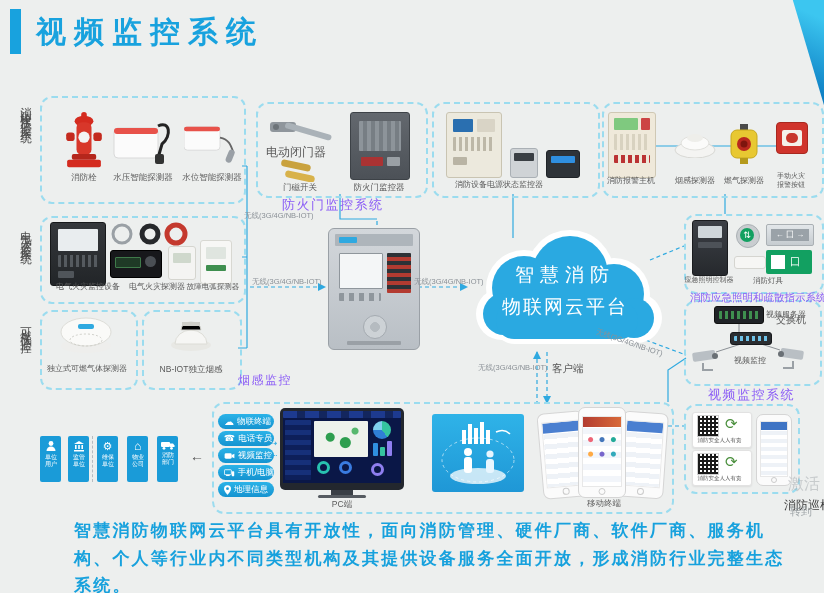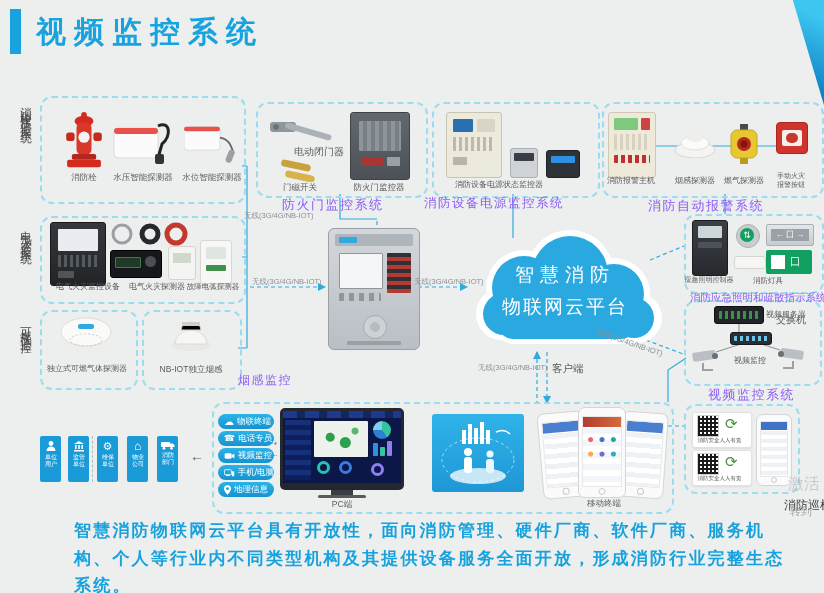--- a/index.html
+++ b/index.html
@@ -128,21 +128,21 @@
   </svg>
   <div class="devlabel" style="left:54px;top:172px;width:60px;">消防栓</div>
   <div class="devlabel" style="left:100px;top:172px;width:86px;">水压智能探测器</div>
   <div class="devlabel" style="left:168px;top:172px;width:88px;">水位智能探测器</div>
 
   <svg class="abs" style="left:266px;top:114px;" width="72" height="32" viewBox="0 0 72 32">
     <rect x="4" y="8" width="26" height="10" rx="3" fill="#8f969c"></rect>
     <rect x="20" y="8" width="48" height="6" rx="3" fill="#aab2b8" transform="rotate(16 20 8)"></rect>
     <circle cx="10" cy="13" r="3" fill="#6d7479"></circle>
   </svg>
-  <div class="devlabel" style="left:283px;top:146px;width:72px;font-size:10px;">电动闭门器</div>
+  <div class="devlabel" style="left:260px;top:146px;width:72px;font-size:12px;font-family:Liberation Mono, monospace;">电动闭门器</div>
   <svg class="abs" style="left:280px;top:156px;" width="40" height="26" viewBox="0 0 40 26">
     <rect x="2" y="3" width="30" height="7" rx="3.5" fill="#c9a23e" transform="rotate(12 2 3)"></rect>
     <rect x="6" y="14" width="30" height="7" rx="3.5" fill="#d8b24a" transform="rotate(12 6 14)"></rect>
   </svg>
   <div class="devlabel" style="left:268px;top:182px;width:64px;">门磁开关</div>
   <div class="cab" style="left:350px;top:112px;width:58px;height:66px;background:linear-gradient(#63686e,#4c5157);border:1px solid #3d4247;">
     <div class="screen" style="left:8px;top:8px;width:42px;height:30px;background:repeating-linear-gradient(90deg,#8d949a 0 4px,#777e84 4px 8px);"></div>
     <div class="screen" style="left:10px;top:44px;width:22px;height:9px;background:#a33;"></div>
     <div class="screen" style="left:36px;top:44px;width:13px;height:9px;background:#9aa0a5;"></div>
   </div>
@@ -155,21 +155,20 @@
     <div class="screen" style="left:6px;top:24px;width:42px;height:14px;background:repeating-linear-gradient(90deg,#bdb8a8 0 3px,#ece9dd 3px 6px);"></div>
     <div class="screen" style="left:6px;top:44px;width:14px;height:8px;background:#b9b4a4;"></div>
   </div>
   <div class="cab" style="left:510px;top:148px;width:26px;height:28px;background:#cfd3d6;border:1px solid #aab0b5;">
     <div class="screen" style="left:3px;top:4px;width:20px;height:8px;background:#3a3f44;"></div>
   </div>
   <div class="cab" style="left:546px;top:150px;width:32px;height:26px;background:#2e3338;border:1px solid #1f2327;">
     <div class="screen" style="left:4px;top:5px;width:24px;height:7px;background:#2f8fe0;"></div>
   </div>
   <div class="devlabel" style="left:438px;top:180px;width:122px;font-size:8px;">消防设备电源状态监控器</div>
-  <div class="seclabel" style="left:424px;top:195px;font-size:12.5px;">消防设备电源监控系统</div>
 
   <div class="cab" style="left:608px;top:112px;width:46px;height:64px;background:#efe9da;border:1px solid #cfc8b4;">
     <div class="screen" style="left:5px;top:5px;width:24px;height:12px;background:#7fc97f;"></div>
     <div class="screen" style="left:32px;top:5px;width:9px;height:12px;background:#c44;"></div>
     <div class="screen" style="left:5px;top:21px;width:36px;height:16px;background:repeating-linear-gradient(90deg,#d8d2c0 0 3px,#efe9da 3px 6px);"></div>
     <div class="screen" style="left:5px;top:42px;width:36px;height:8px;background:repeating-linear-gradient(90deg,#b33 0 4px,#efe9da 4px 7px);"></div>
   </div>
   <svg class="abs" style="left:674px;top:130px;" width="42" height="28" viewBox="0 0 42 28">
     <ellipse cx="21" cy="20" rx="20" ry="8" fill="#f4f4f2" stroke="#d8d8d4"></ellipse>
     <ellipse cx="21" cy="13" rx="14" ry="7" fill="#fbfbfa" stroke="#e0e0dc"></ellipse>
@@ -183,21 +182,20 @@
     <rect x="12" y="34" width="8" height="6" fill="#b59a1c"></rect>
   </svg>
   <div class="cab" style="left:776px;top:122px;width:30px;height:30px;background:#d0342c;border:1px solid #a8281f;border-radius:4px;">
     <div class="screen" style="left:5px;top:7px;width:20px;height:16px;background:#f4f1ea;border-radius:2px;"></div>
     <div class="screen" style="left:9px;top:10px;width:12px;height:10px;background:#c8372c;border-radius:6px;"></div>
   </div>
   <div class="devlabel" style="left:602px;top:176px;width:58px;font-size:8px;">消防报警主机</div>
   <div class="devlabel" style="left:666px;top:176px;width:58px;font-size:8px;">烟感探测器</div>
   <div class="devlabel" style="left:718px;top:176px;width:52px;font-size:8px;">燃气探测器</div>
   <div class="devlabel" style="left:774px;top:172px;width:34px;font-size:7px;">手动火灾报警按钮</div>
-  <div class="seclabel" style="left:648px;top:197px;">消防自动报警系统</div>
 
   <div class="cab" style="left:50px;top:222px;width:54px;height:62px;background:linear-gradient(#35383c,#222528);border:1px solid #17191b;">
     <div class="screen" style="left:7px;top:6px;width:40px;height:22px;background:#e9edef;"></div>
     <div class="screen" style="left:7px;top:32px;width:40px;height:12px;background:repeating-linear-gradient(90deg,#555a5f 0 3px,#2a2d30 3px 6px);"></div>
     <div class="screen" style="left:7px;top:48px;width:16px;height:7px;background:#50555a;"></div>
   </div>
   <svg class="abs" style="left:110px;top:222px;" width="80" height="24" viewBox="0 0 80 24">
     <circle cx="12" cy="12" r="9" fill="none" stroke="#9aa0a5" stroke-width="3"></circle>
     <circle cx="40" cy="12" r="8" fill="none" stroke="#26282b" stroke-width="5"></circle>
     <circle cx="66" cy="12" r="9" fill="none" stroke="#c4392e" stroke-width="5"></circle>

